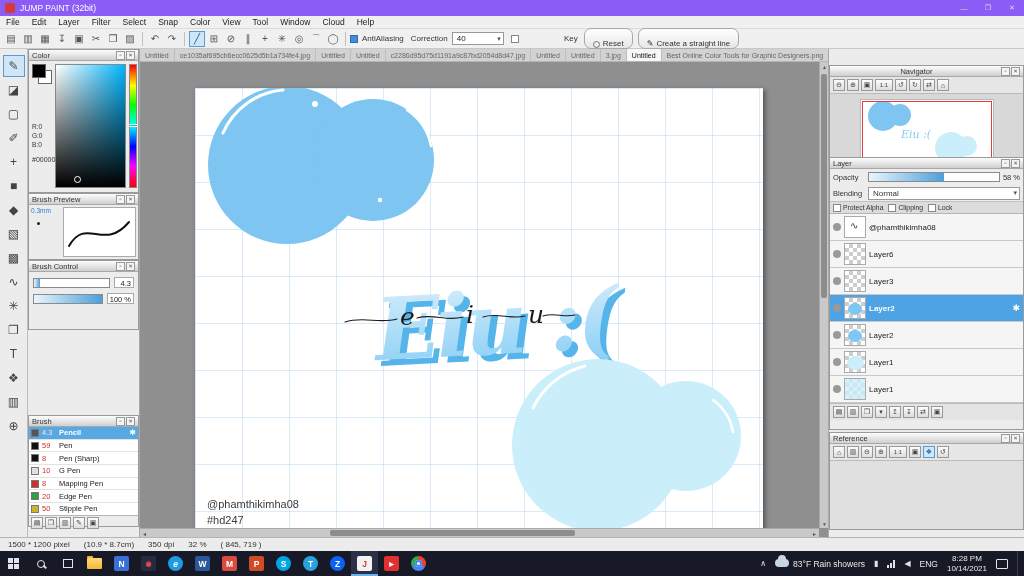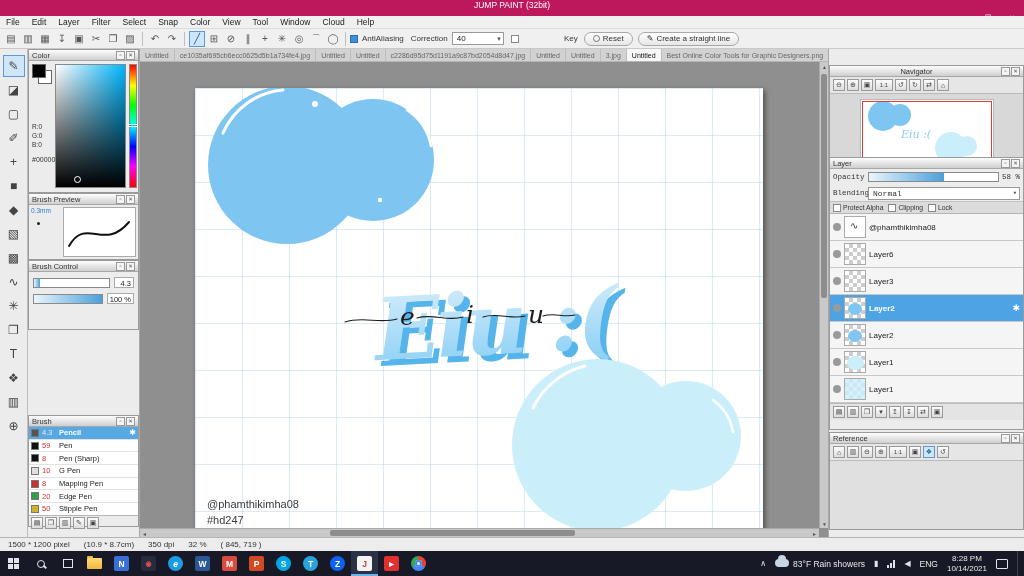--- a/index.html
+++ b/index.html
@@ -1,41 +1,41 @@
 <!DOCTYPE html>
 <html><head>
 <meta charset="utf-8">
 <style>
 *{margin:0;padding:0;box-sizing:border-box;}
 html,body{width:1024px;height:576px;}
 body{font-family:"Liberation Sans",sans-serif;font-size:9px;color:#222;background:#ececec;position:relative;overflow:hidden;}
 
 
-#titlebar{position:absolute;left:0;top:0;width:1024px;height:16px;background:#be185d;color:#fff;display:flex;align-items:center;flex-direction:column;}
+#titlebar{position:absolute;left:0;top:0;width:1024px;height:16px;background:#8b5cf6;color:#fff;display:flex;align-items:center;}
 .appico{width:10px;height:10px;margin:0 5px;background:#d43a3a;border-radius:2px;}
 .ttxt{font-size:8.5px;}
 .wbtns{margin-left:auto;display:flex;}
 .wb{width:24px;height:16px;display:flex;align-items:center;justify-content:center;font-size:7px;color:#ddd;}
 
 
 #menubar{position:absolute;left:0;top:16px;width:1024px;height:13px;background:#f0f0f0;border-bottom:1px solid #dcdcdc;display:flex;align-items:center;}
 .mi{padding:0 6px;font-size:8.5px;color:#222;}
 
 
 #toolbar{position:absolute;left:0;top:29px;width:1024px;height:20px;background:#f0f0f0;border-bottom:1px solid #c8c8c8;display:flex;align-items:center;padding:0 3px;gap:1px;}
 .ib{width:16px;height:16px;border:1px solid transparent;display:flex;align-items:center;justify-content:center;font-size:10px;color:#555;background:transparent;}
 .ib.sel{background:#cfe6f8;border-color:#5b9bd5;color:#14639f;}
 .sep{width:1px;height:14px;background:#c0c0c0;margin:0 3px;}
 .chk{width:8px;height:8px;border:1px solid #888;background:#fff;display:inline-block;}
 .chk.checked{background:#3f8fd6;border-color:#2f6fb0;}
 .tlab{font-size:8px;margin:0 3px;color:#333;}
 .tlab.gray{color:#a8a8a8;margin-top:40px;}
 .dd{height:13px;border:1px solid #999;background:#fff;display:flex;align-items:center;font-size:8px;padding:0 2px 0 4px;gap:4px;}
 .dd .arr{font-size:7px;color:#555;}
-.pill{display:flex;align-items:center;gap:3px;height:14px;border:1px solid #a8a8a8;border-radius:7px;background:linear-gradient(#ffffff,#e6e6e6);padding:0 8px;font-size:8px;color:#333;margin:0 2px;}
+.pill{display:flex;align-items:flex-end;gap:3px;height:21px;border:1px solid #a8a8a8;border-radius:7px;background:linear-gradient(#ffffff,#e6e6e6);padding:0 8px;font-size:8px;color:#333;margin:0 2px;}
 .resetico{width:7px;height:7px;border:1.5px solid #777;border-radius:50%;}
 
 
 #toolstrip{position:absolute;left:0;top:49px;width:28px;height:488px;background:#ececec;border-right:1px solid #bdbdbd;display:flex;flex-direction:column;align-items:center;padding-top:6px;gap:2px;}
 .ib.t{width:22px;height:22px;font-size:12px;color:#444;}
 #leftpanels{position:absolute;left:28px;top:49px;width:112px;height:488px;background:#ececec;border-right:1px solid #a8a8a8;}
 #center{position:absolute;left:140px;top:49px;width:688px;height:488px;background:#8f8f8f;}
 #rightpanels{position:absolute;left:828px;top:49px;width:196px;height:488px;background:#ececec;border-left:1px solid #a8a8a8;}
 
 
@@ -103,21 +103,21 @@
 
 
 #p-nav{top:16px;height:107px;}
 .ntools{display:flex;gap:2px;padding:2px 3px;background:#e6e6e6;border-bottom:1px solid #bbb;}
 #navthumbarea{height:76px;background:#d8d8d8;display:flex;align-items:center;justify-content:center;}
 #navthumb{position:relative;width:134px;height:66px;background:#fff;border:1px solid #bbb;}
 .vrect{position:absolute;inset:1px;border:1px solid #e23c3c;}
 
 
 #p-layer{top:108px;height:273px;}
-.lp-row{display:flex;align-items:center;height:16px;padding:0 3px;gap:3px;font-size:7.5px;color:#333;font-family:Liberation Mono, monospace;}
+.lp-row{display:flex;align-items:center;height:16px;padding:0 3px;gap:3px;font-size:7.5px;color:#333;}
 .lp-row .lab{width:32px;flex:none;}
 .lp-checks{display:flex;align-items:center;height:13px;background:#dcdcdc;border-top:1px solid #c2c2c2;border-bottom:1px solid #b5b5b5;gap:5px;padding:0 3px;font-size:6.8px;color:#333;}
 .chklab{display:flex;align-items:center;gap:2px;}
 #layerlist{background:#fafafa;height:189px;overflow:hidden;}
 .lwrap{height:27px;display:flex;align-items:center;gap:3px;padding:0 3px;border-bottom:1px solid #c8c8c8;background:#f5f5f5;}
 .lwrap.sel{background:#4da3e4;}
 .leye{width:8px;height:8px;border-radius:50%;background:#9a9a9a;flex:none;}
 .lthumb{width:22px;height:22px;border:1px solid #aaa;position:relative;overflow:hidden;flex:none;background:#fff;}
 .checker{background-image:linear-gradient(45deg,#cdcdcd 25%,transparent 25%,transparent 75%,#cdcdcd 75%),linear-gradient(45deg,#cdcdcd 25%,transparent 25%,transparent 75%,#cdcdcd 75%);background-size:8px 8px;background-position:0 0,4px 4px;background-color:#fff;}
 .sigthumb::after{content:"∿";position:absolute;left:5px;top:3px;font-size:10px;color:#333;}

